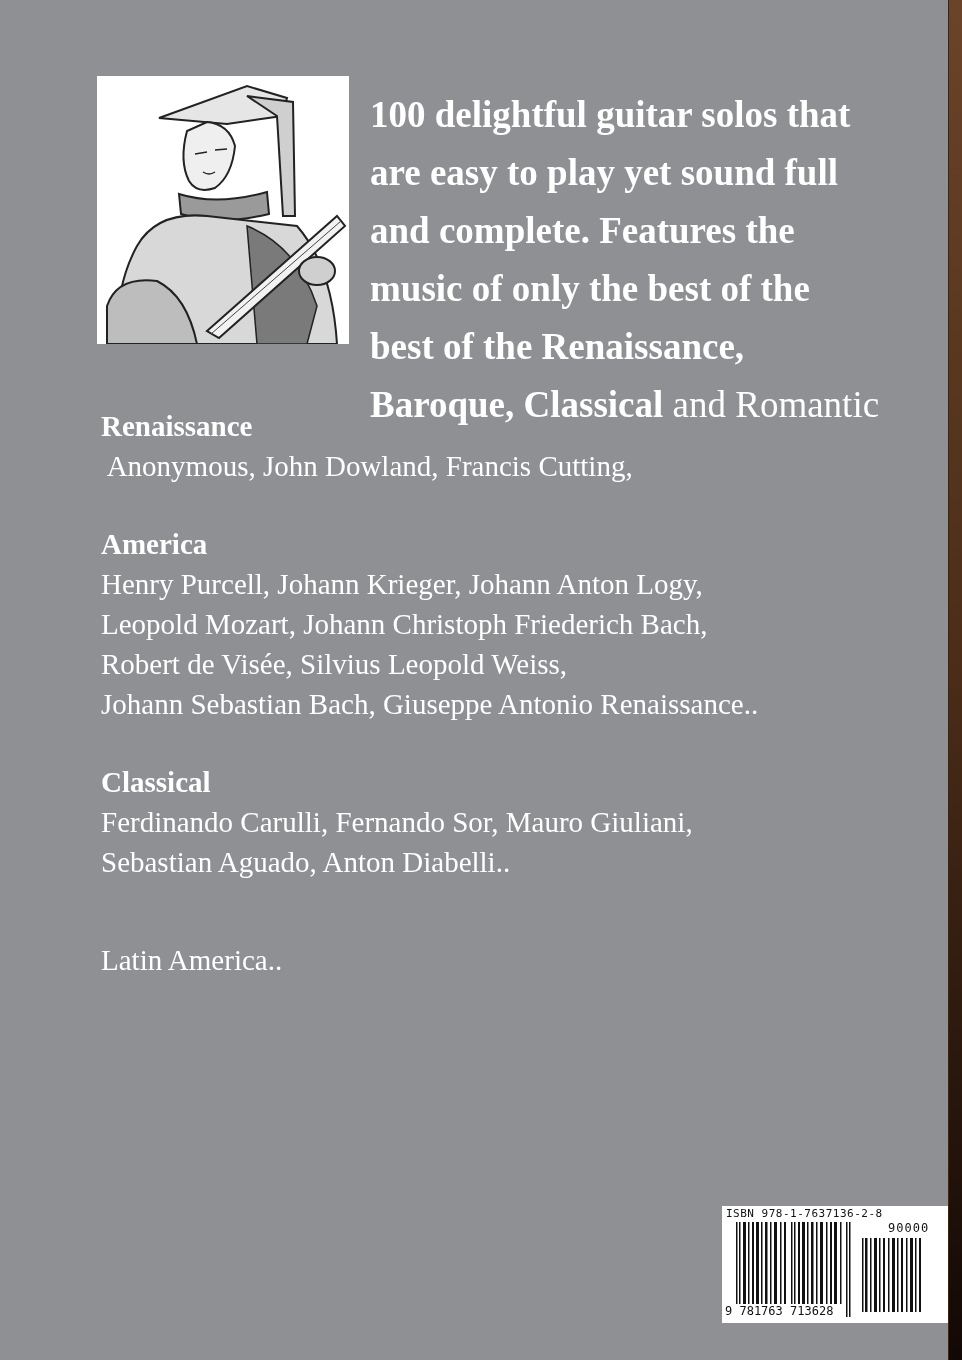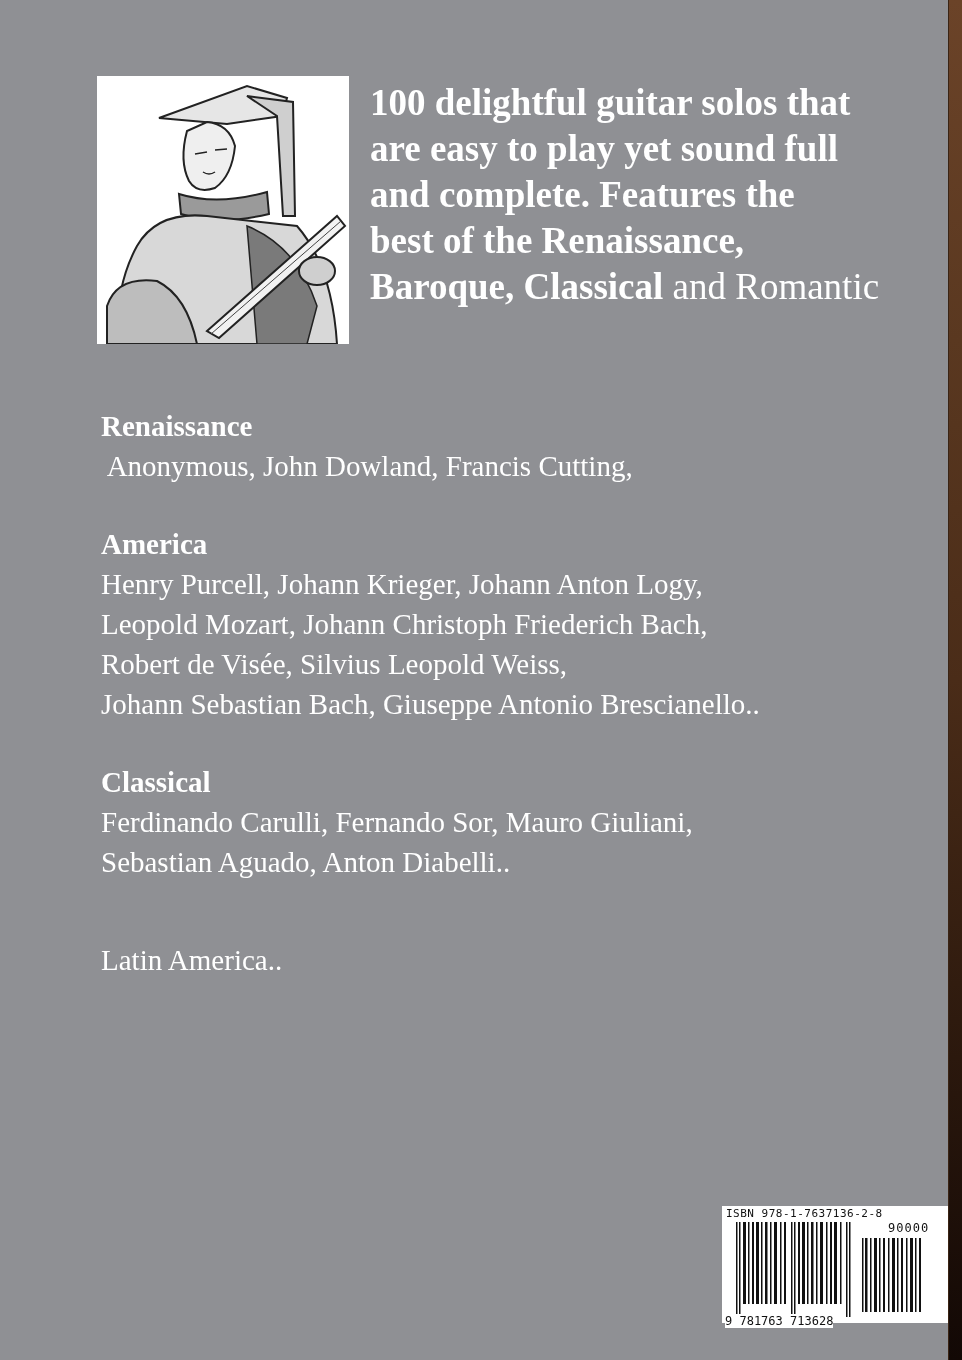--- a/index.html
+++ b/index.html
@@ -20,42 +20,42 @@
       background: #ffffff; overflow: hidden;
     }
     .portrait svg { width: 100%; height: 100%; display: block; }
     .blurb {
       position: absolute; left: 370px; top: 80px; width: 590px;
       font-family: "Liberation Serif", "DejaVu Serif", serif;
       font-size: 37px; line-height: 46px; font-weight: bold; color: #ffffff;
       white-space: nowrap;
     }
     .blurb .normal { font-weight: normal; }
-    .blurb div { height: 46px; }
+    .blurb div { height: 46px; margin-top: 12px; }
     .sections { position: absolute; left: 101px; top: 406px; width: 840px;
       font-family: "Liberation Serif", "DejaVu Serif", serif; color: #ffffff; }
     .section { margin: 0; }
     .section h3 { margin: 0; font-size: 29px; line-height: 40px; font-weight: bold; }
     .section .names { font-size: 29px; line-height: 40px; white-space: nowrap; }
     .gap-lg { height: 38px; }
     .gap-sm { height: 20px; }
     .barcode {
       position: absolute; left: 722px; top: 1206px; width: 244px; height: 117px;
       background: #ffffff;
     }
     .barcode .isbn {
       position: absolute; left: 4px; top: 1px; font-family: "DejaVu Sans Mono", "Liberation Mono", monospace;
       font-size: 11px; color: #111; letter-spacing: 0.5px;
     }
     .barcode .addon {
       position: absolute; left: 166px; top: 15px; font-family: "DejaVu Sans Mono", "Liberation Mono", monospace;
       font-size: 12px; color: #111; letter-spacing: 1px;
     }
     .barcode .digits {
-      position: absolute; left: 3px; top: 108px; font-family: "DejaVu Sans Mono", "Liberation Mono", monospace;
+      position: absolute; left: 3px; top: 98px; font-family: "DejaVu Sans Mono", "Liberation Mono", monospace;
       font-size: 12px; color: #111; background: #fff;
     }
     .bars-main { position: absolute; left: 14px; top: 16px; width: 116px; height: 95px; }
     .bars-addon { position: absolute; left: 140px; top: 32px; width: 60px; height: 74px; }
   </style>
 </head>
 <body>
 
 <div class="cover">
 
@@ -80,36 +80,37 @@
       <line x1="114" y1="258" x2="244" y2="145" stroke="#444" stroke-width="1"></line>
 
       <ellipse cx="220" cy="195" rx="18" ry="14" fill="#cfcfcf" stroke="#222" stroke-width="2"></ellipse>
     </svg>
   </div>
 
   <div class="blurb">
     <div>100 delightful guitar solos that</div>
     <div>are easy to play yet sound full</div>
     <div>and complete. Features the</div>
+    <div>music of only the best of the</div>
     <div>best of the Renaissance,</div>
     <div><span>Baroque, Classical</span><span class="normal"> and Romantic</span></div>
   </div>
 
   <div class="sections">
     <div class="section">
       <h3>Renaissance</h3>
       <div class="names" style="white-space:pre;"> Anonymous, John Dowland, Francis Cutting,</div>
     </div>
     <div class="gap-lg"></div>
     <div class="section">
       <h3>America</h3>
       <div class="names">Henry Purcell, Johann Krieger, Johann Anton Logy,</div>
       <div class="names">Leopold Mozart, Johann Christoph Friederich Bach,</div>
       <div class="names">Robert de Visée, Silvius Leopold Weiss,</div>
-      <div class="names">Johann Sebastian Bach, Giuseppe Antonio Brescianello..</div>
+      <div class="names">Johann Sebastian Bach, Giuseppe Antonio Renaissance..</div>
     </div>
     <div class="gap-lg"></div>
     <div class="section">
       <h3>Classical</h3>
       <div class="names">Ferdinando Carulli, Fernando Sor, Mauro Giuliani,</div>
       <div class="names">Sebastian Aguado, Anton Diabelli..</div>
     </div>
     <div class="gap-lg"></div>
     <div class="gap-sm"></div>
     <div class="section">

